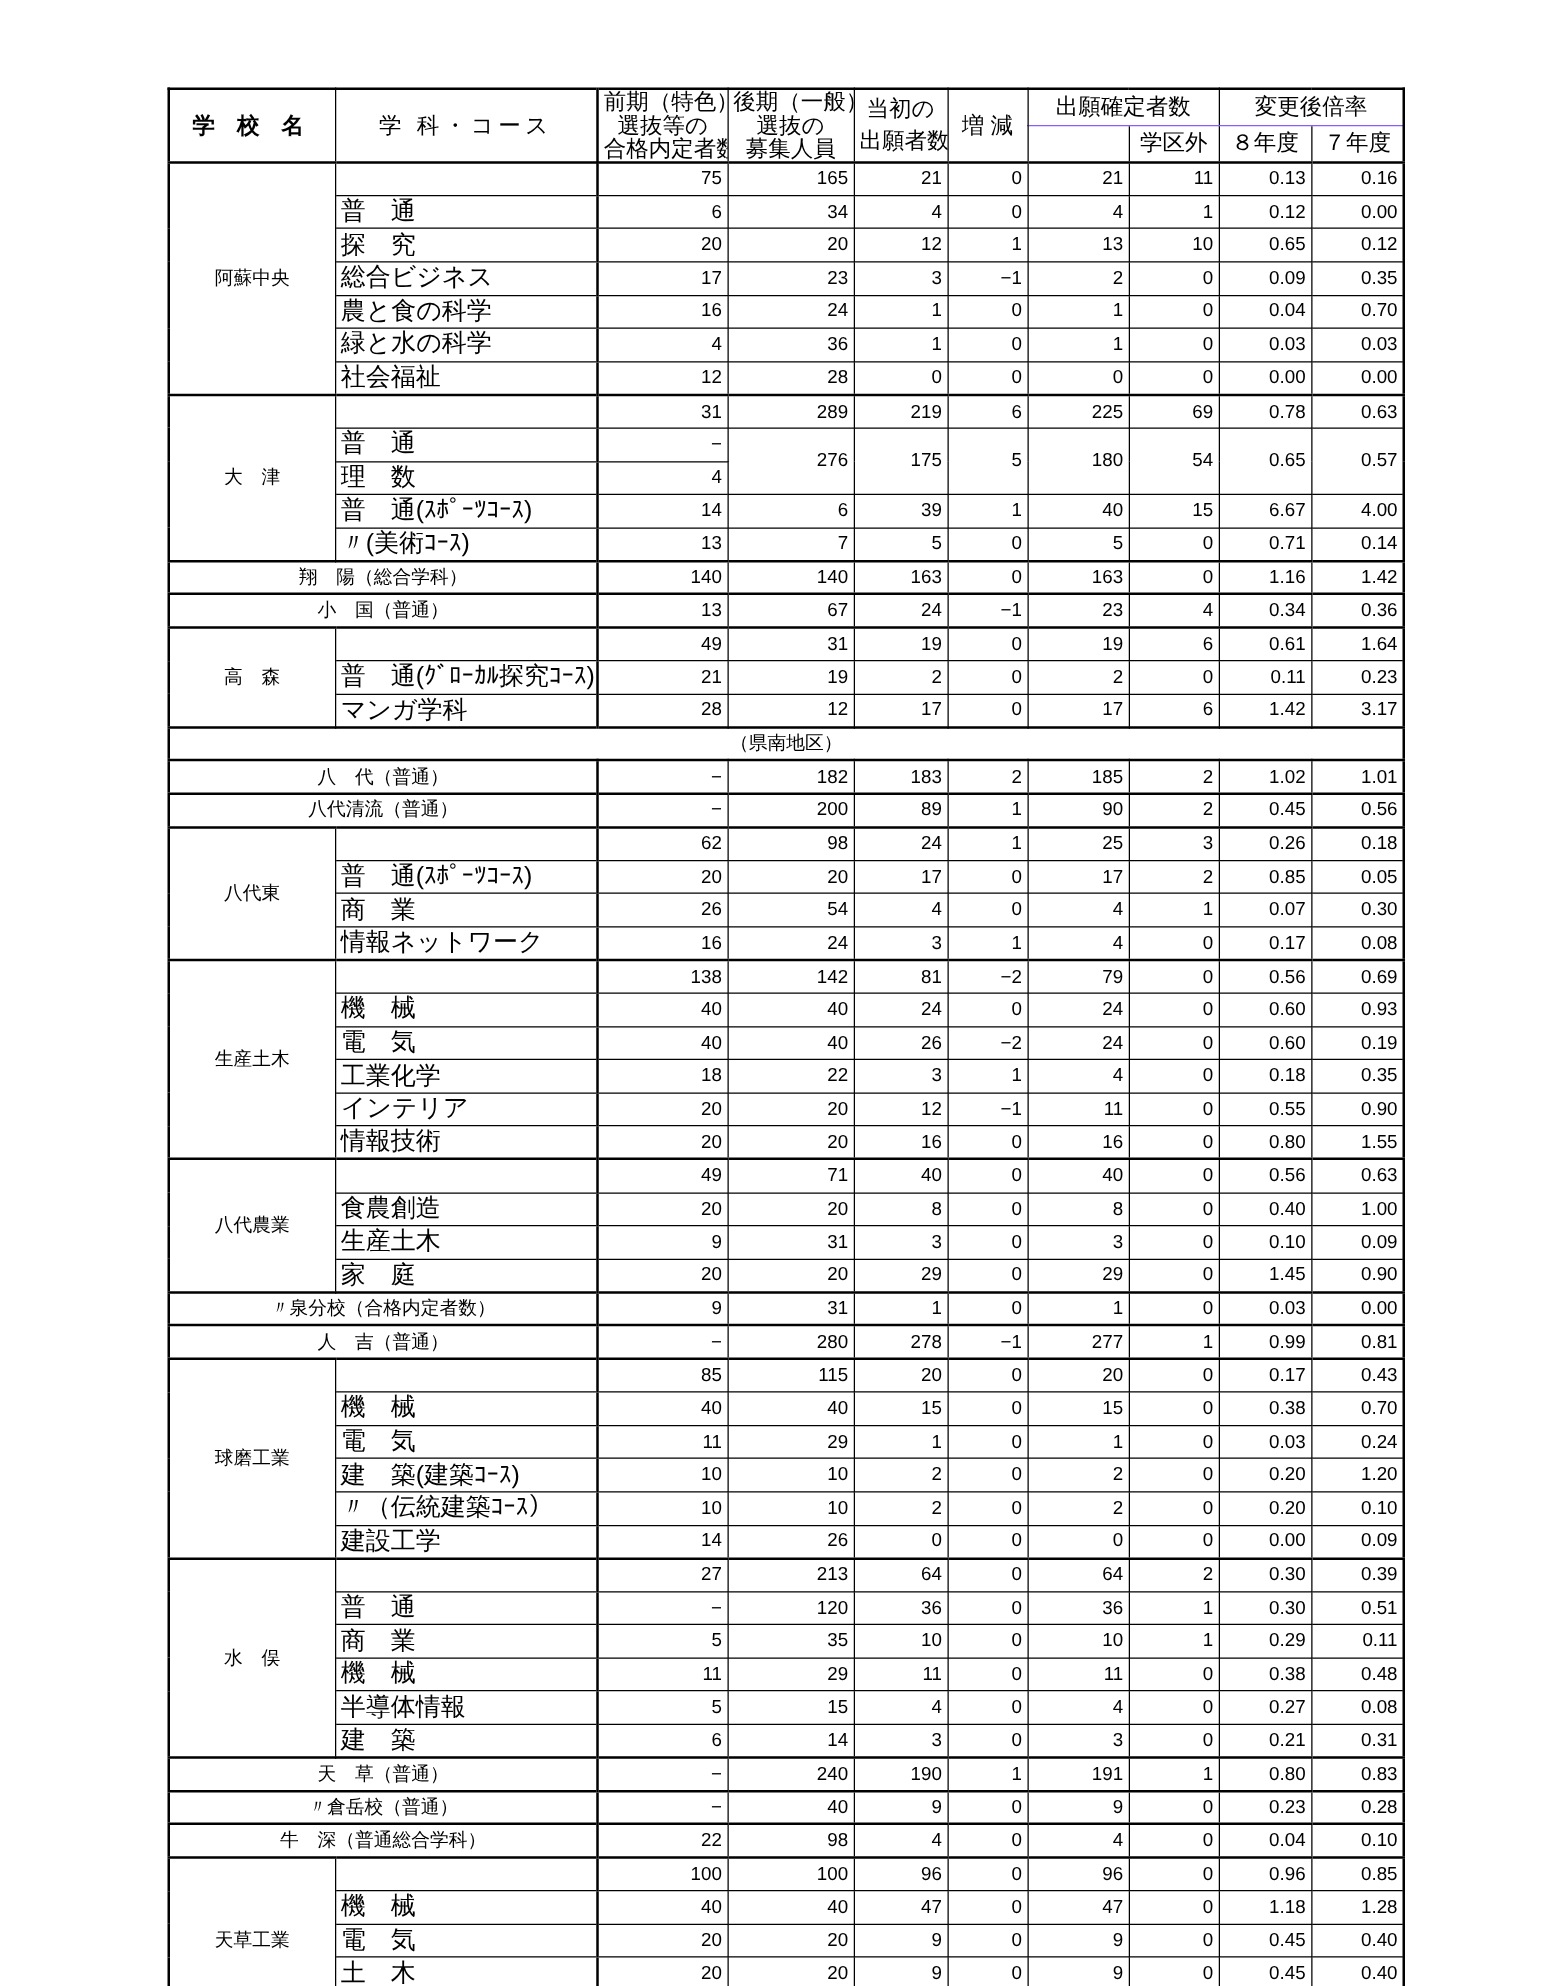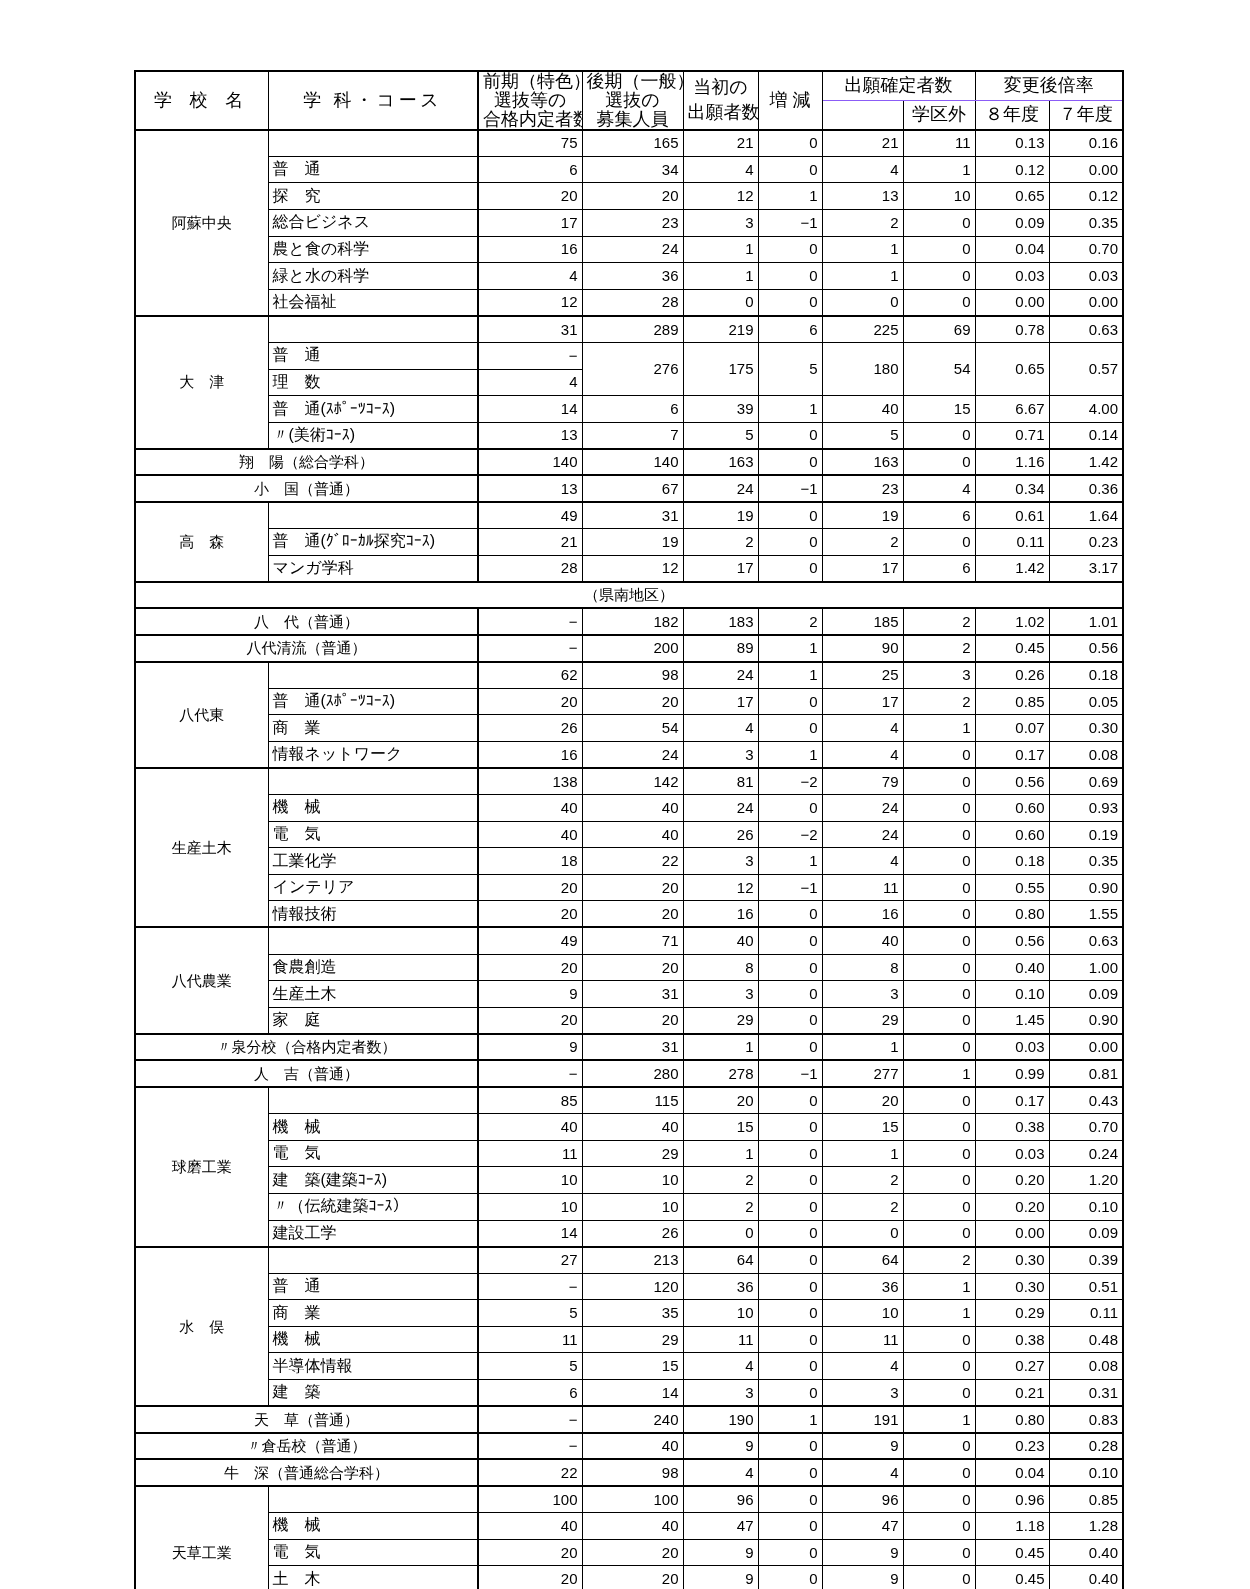--- a/index.html
+++ b/index.html
@@ -37,24 +37,24 @@
     line-height:1.28;
   }
   .hdwrap{display:block;}
   tr.hdrow1 th{border-bottom:1px solid #8b5cf6;}
   
   .thick-top{border-top:2px solid #000 !important;}
   .thick-bot{border-bottom:2px solid #000 !important;}
   .thick-right{border-right:2px solid #000 !important;}
 
   td.school{text-align:center;padding-left:8px;font-size:15px;}
-  td.course{text-align:left;padding-left:8px;font-size:16px;margin-top:32px;}
+  td.course{text-align:left;padding-left:8px;font-size:20px;margin-top:32px;}
   td.num{text-align:right;padding-right:6px;font-size:15px;}
   td.region{text-align:center;padding-left:10px;font-size:15px;height:40px;}
-  .hdsp{letter-spacing:0.35em;}
+  .hdsp{letter-spacing:0.35em;font-weight:bold;}
   .hdsp2{letter-spacing:0.2em;}
 </style>
 </head>
 <body>
 
 <div id="sheet">
   <table class="tbl">
     <colgroup>
       <col style="width:133px">
       <col style="width:210px">

